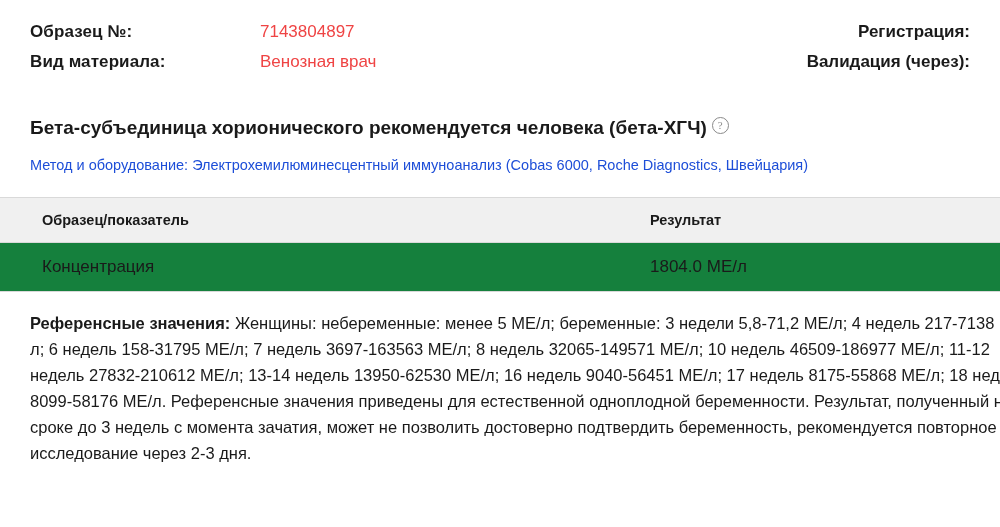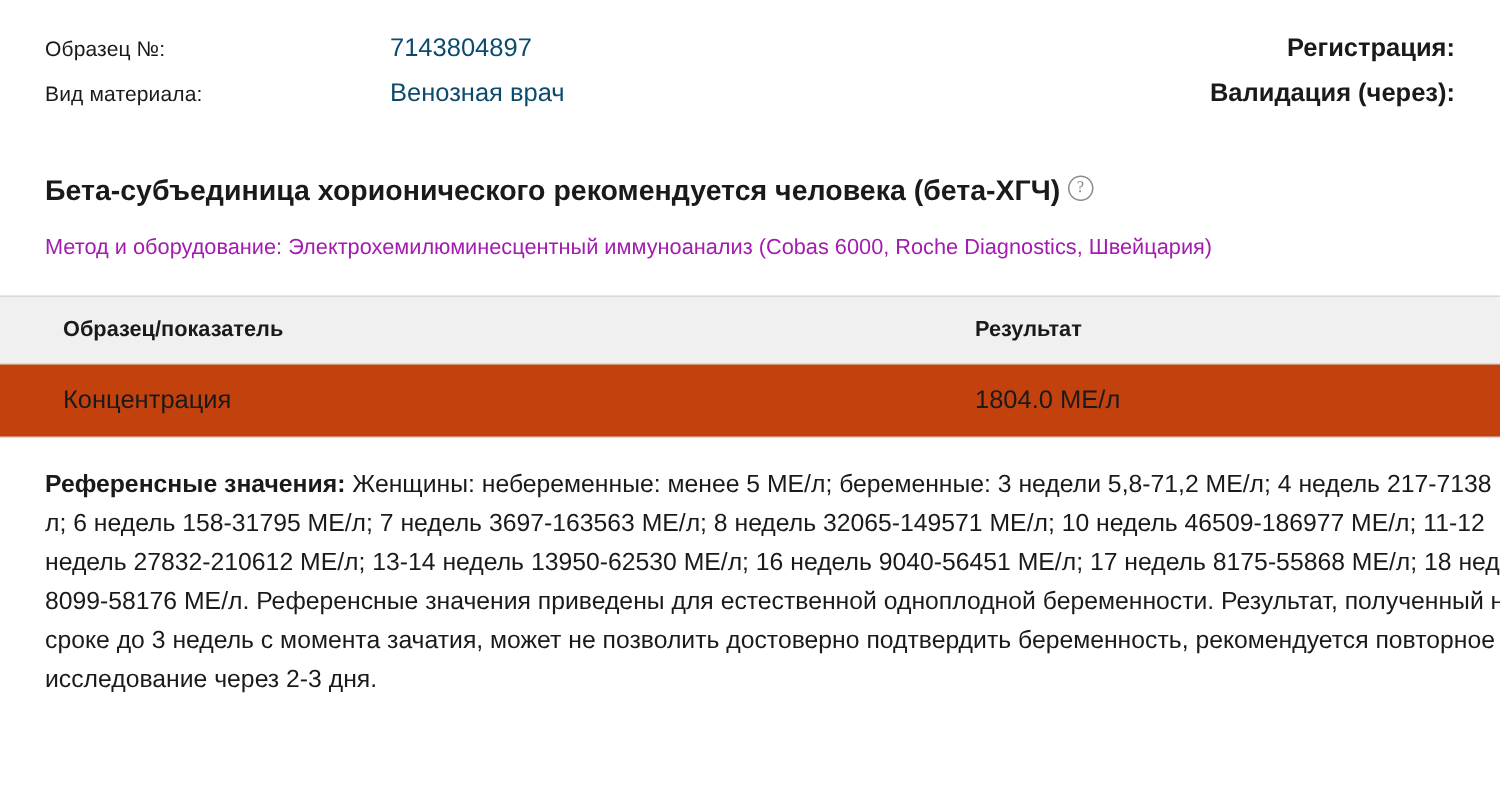--- a/index.html
+++ b/index.html
@@ -25,30 +25,30 @@
   
   .meta {
     padding: 0 30px 0 30px;
   }
   .meta-row {
     display: flex;
     align-items: baseline;
     height: 30px;
   }
   .meta-label {
-    font-weight: normal;
-    font-size: 14px;
+    font-weight: bold;
+    font-size: 17px;
     width: 230px;
     flex: 0 0 230px;
     color: #1a1a1a;
     letter-spacing: 0.1px;
   }
   .meta-value {
     font-size: 17px;
-    color: #0c4a6e;
+    color: #ef4444;
     flex: 1 1 auto;
   }
   .meta-right {
     font-weight: bold;
     font-size: 17px;
     color: #1a1a1a;
     white-space: nowrap;
     text-align: center;
     flex: 0 0 auto;
     padding-left: 6px;
@@ -76,40 +76,40 @@
     font-size: 11px;
     line-height: 14px;
     text-align: center;
     font-weight: normal;
     vertical-align: 5px;
     margin-left: 5px;
     font-family: "Liberation Serif", serif;
   }
   .method {
     font-size: 14.5px;
-    color: #a21caf;
+    color: #1d4ed8;
     margin-top: 16px;
     line-height: 19px;
   }
 
   
   .table {
     margin-top: 22px;
     width: 1000px;
   }
   .table-head {
     background: #f0f0f0;
     height: 44px;
     display: flex;
     align-items: center;
     border-top: 1px solid #d9d9d9;
     border-bottom: 1px solid #d9d9d9;
   }
   .table-row {
-    background: #c2410c;
+    background: #15803d;
     height: 48px;
     display: flex;
     align-items: center;
     border-bottom: 1px solid #d9d9d9;
   }
   .col-name {
     flex: 0 0 650px;
     padding-left: 42px;
     box-sizing: border-box;
   }

